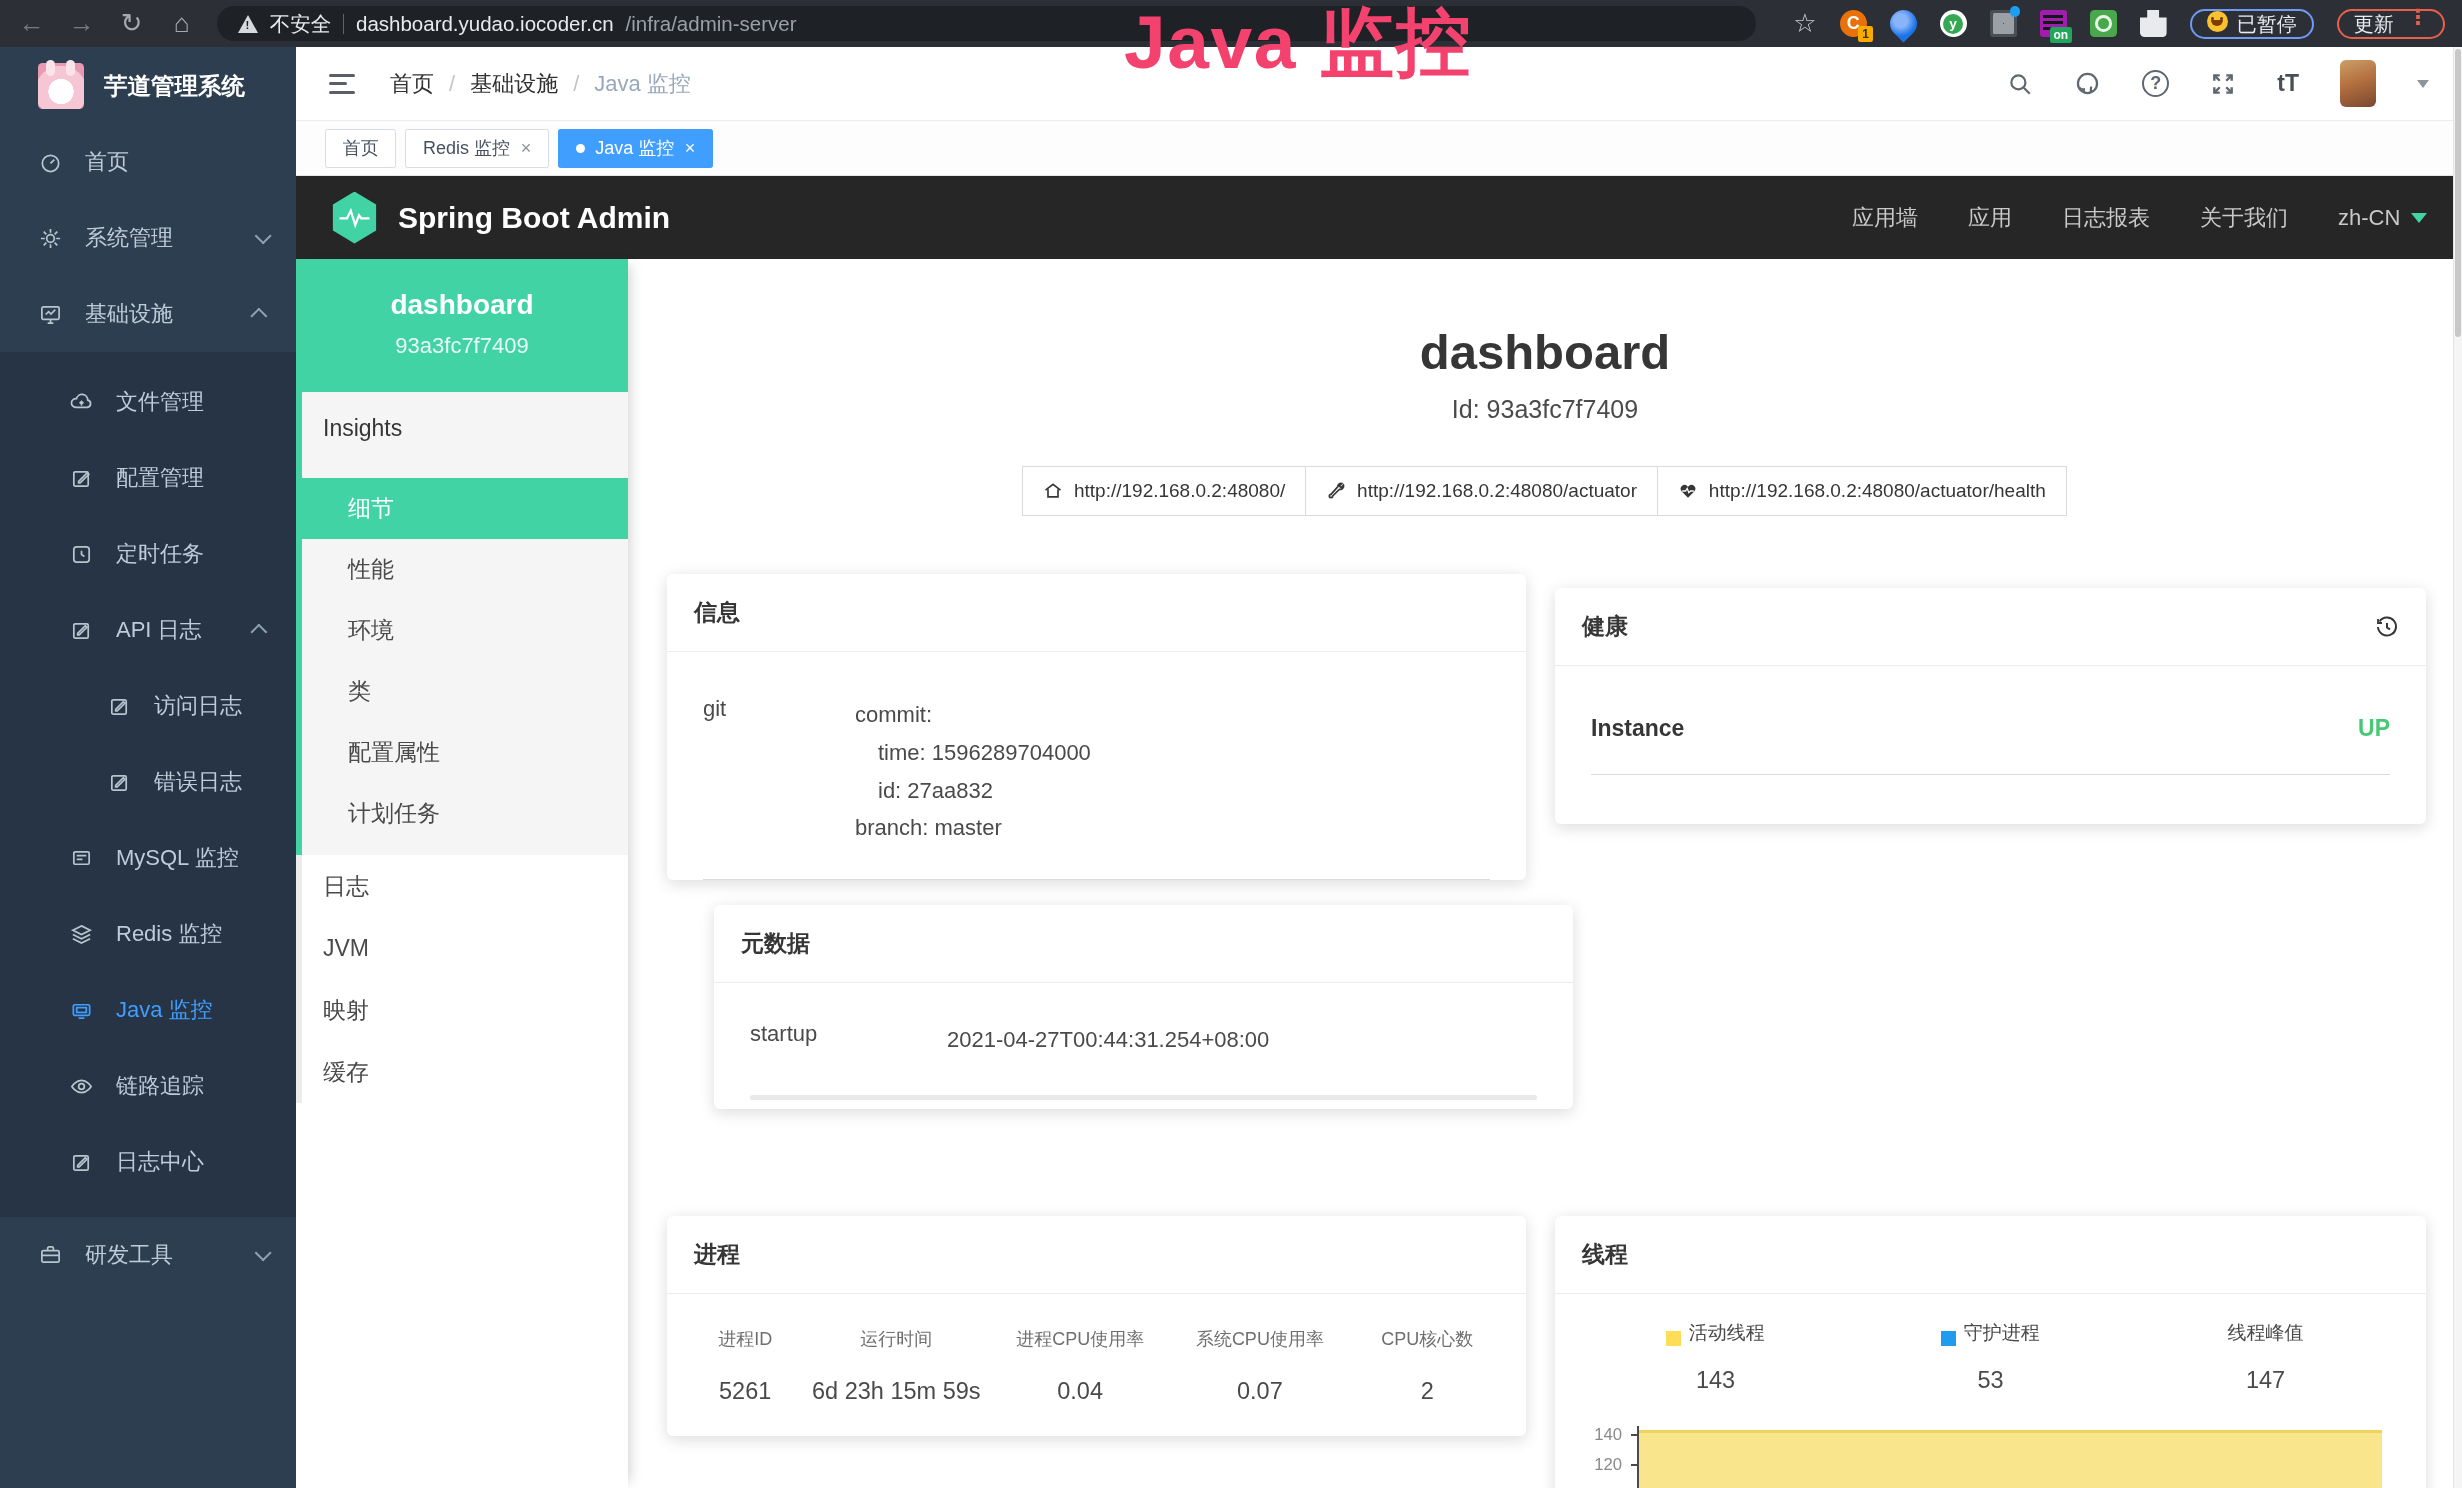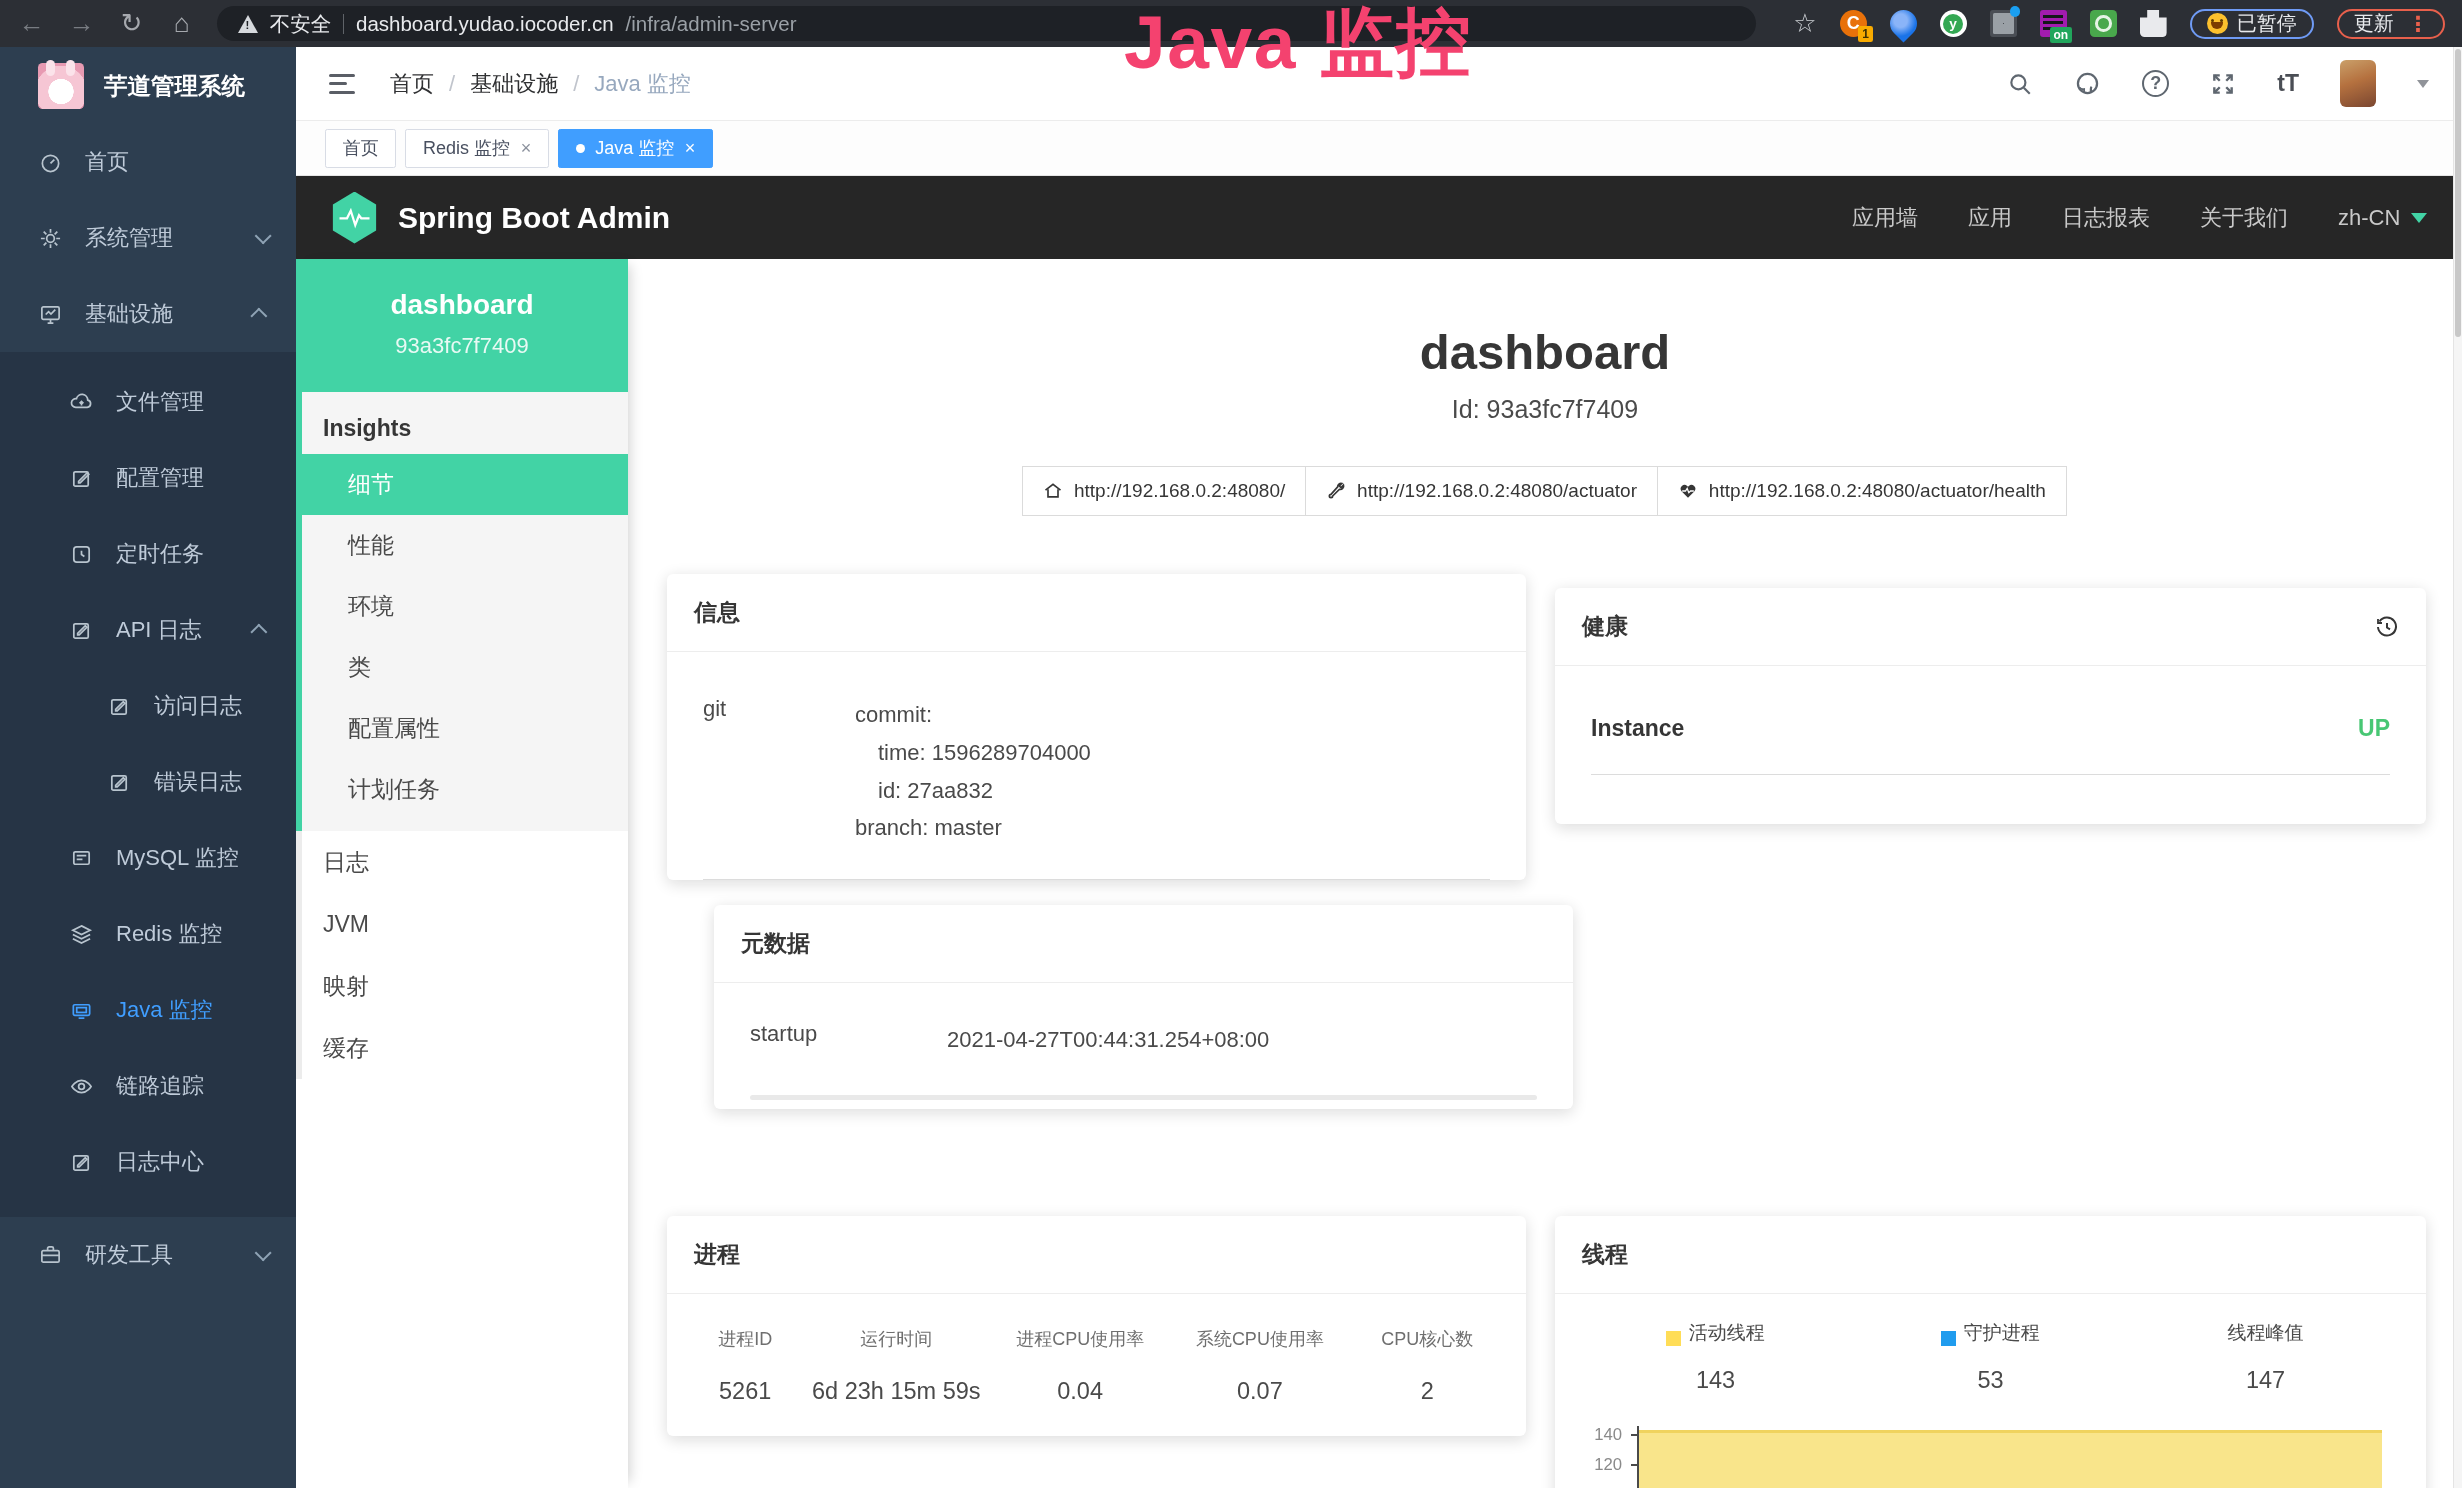--- a/index.html
+++ b/index.html
@@ -38,21 +38,21 @@
   .ext-grid::after { content:""; position:absolute; right:-3.8px; top:-3.8px; width:10.6px; height:10.6px;
     background:#1a9ff1; border-radius:50%; }
   .ext-on { background:#a21caf; border-radius:3px; }
   .ext-on::before { content:""; position:absolute; left:3.8px; right:3.8px; top:5.3px; height:3px; background:#14171a;
     box-shadow:0 6px 0 #14171a, 0 12px 0 #14171a; }
   .ext-on .bdg { background:#21a65c; color:#fff; right:-5.3px; bottom:-6px; }
   .ext-zoom { background:#49a84c; border-radius:4.6px; }
   .ext-zoom::before { content:""; position:absolute; left:5.3px; top:5.3px; width:10.6px; height:10.6px;
     border:3px solid #e6f4e6; border-radius:50%; }
   .ext-puz { background:#e9eaed; border-radius:4.6px; clip-path:polygon(0 28%,28% 28%,28% 0,72% 0,72% 28%,100% 28%,100% 100%,0 100%); }
-  .pill { height:30px; border-radius:17.4px; display:flex; align-items:center; gap:9px;
+  .pill { height:30px; border-radius:17.4px; display:flex; gap:9px;
     padding:0 15px; font-size:20px; color:#e8eaed; flex:0 0 auto; }
   .pill.paused { border:2.3px solid #6f9bf5; }
   .emoji-face { width:21px; height:21px; background:#fbc02d; border-radius:50%; position:relative; }
   .emoji-face::before { content:""; position:absolute; left:4.6px; top:6px; width:3px; height:3px; border-radius:50%;
     background:#5d3a00; box-shadow:9px 0 0 #5d3a00; }
   .emoji-face::after { content:""; position:absolute; left:4.6px; top:9px; width:12px; height:6.8px;
     border-radius:0 0 12px 12px; background:#7c3c00; }
   .pill.update { border:2.3px solid #e8604c; gap:13.7px; }
   .vdots { color:#e8604c; font-size:21px; font-weight:700; letter-spacing:0; line-height:0.55; }
 
@@ -121,21 +121,21 @@
   .lang { display:flex; align-items:center; gap:10.6px; }
   .caret-green { width:0; height:0; border-left:8.3px solid transparent; border-right:8.3px solid transparent;
     border-top:10px solid #42d3a5; }
 
   .sba-body { flex:1; display:flex; min-height:0; }
   .sba-side { width:332px; flex:0 0 auto; background:#fff; box-shadow:7.6px 0 12px -6px rgba(0,0,0,.18); z-index:2; }
   .sba-app { background:#42d3a5; color:#fff; text-align:center; padding:30px 7.6px 33px; }
   .sba-app-name { font-size:28px; font-weight:700; }
   .sba-app-id { font-size:22px; margin-top:12px; opacity:.88; }
   .sba-insights { background:#f5f5f5; border-left:6px solid #42d3a5; padding:23px 0 10.6px; }
-  .sec-label { padding-left:21px; font-size:23px; font-weight:700; color:#363636; margin-bottom:12px; }
+  .sec-label { padding-left:21px; font-size:23px; font-weight:400; color:#363636; margin-bottom:36px; }
   .ins-item { height:61px; line-height:61px; padding-left:46px; font-size:23px; color:#4a4a4a; }
   .ins-item.active { background:#42d3a5; color:#fff; margin-left:-6px; padding-left:52px; }
   .sba-list { border-left:6px solid #ececec; }
   .list-item { height:62px; line-height:62px; padding-left:21px; font-size:23px; color:#4a4a4a; }
 
   .sba-main { flex:1; position:relative; overflow:hidden; background:#fff; }
   .app-title { text-align:center; margin-top:65px; font-size:49px; font-weight:700; color:#363636; }
   .app-id { text-align:center; margin-top:15px; font-size:25px; color:#4a4a4a; }
   .link-group { display:flex; justify-content:center; margin-top:42px; }
   .link-btn { display:flex; align-items:center; gap:10.6px; border:0.8px solid #dbdbdb; background:#fff;

